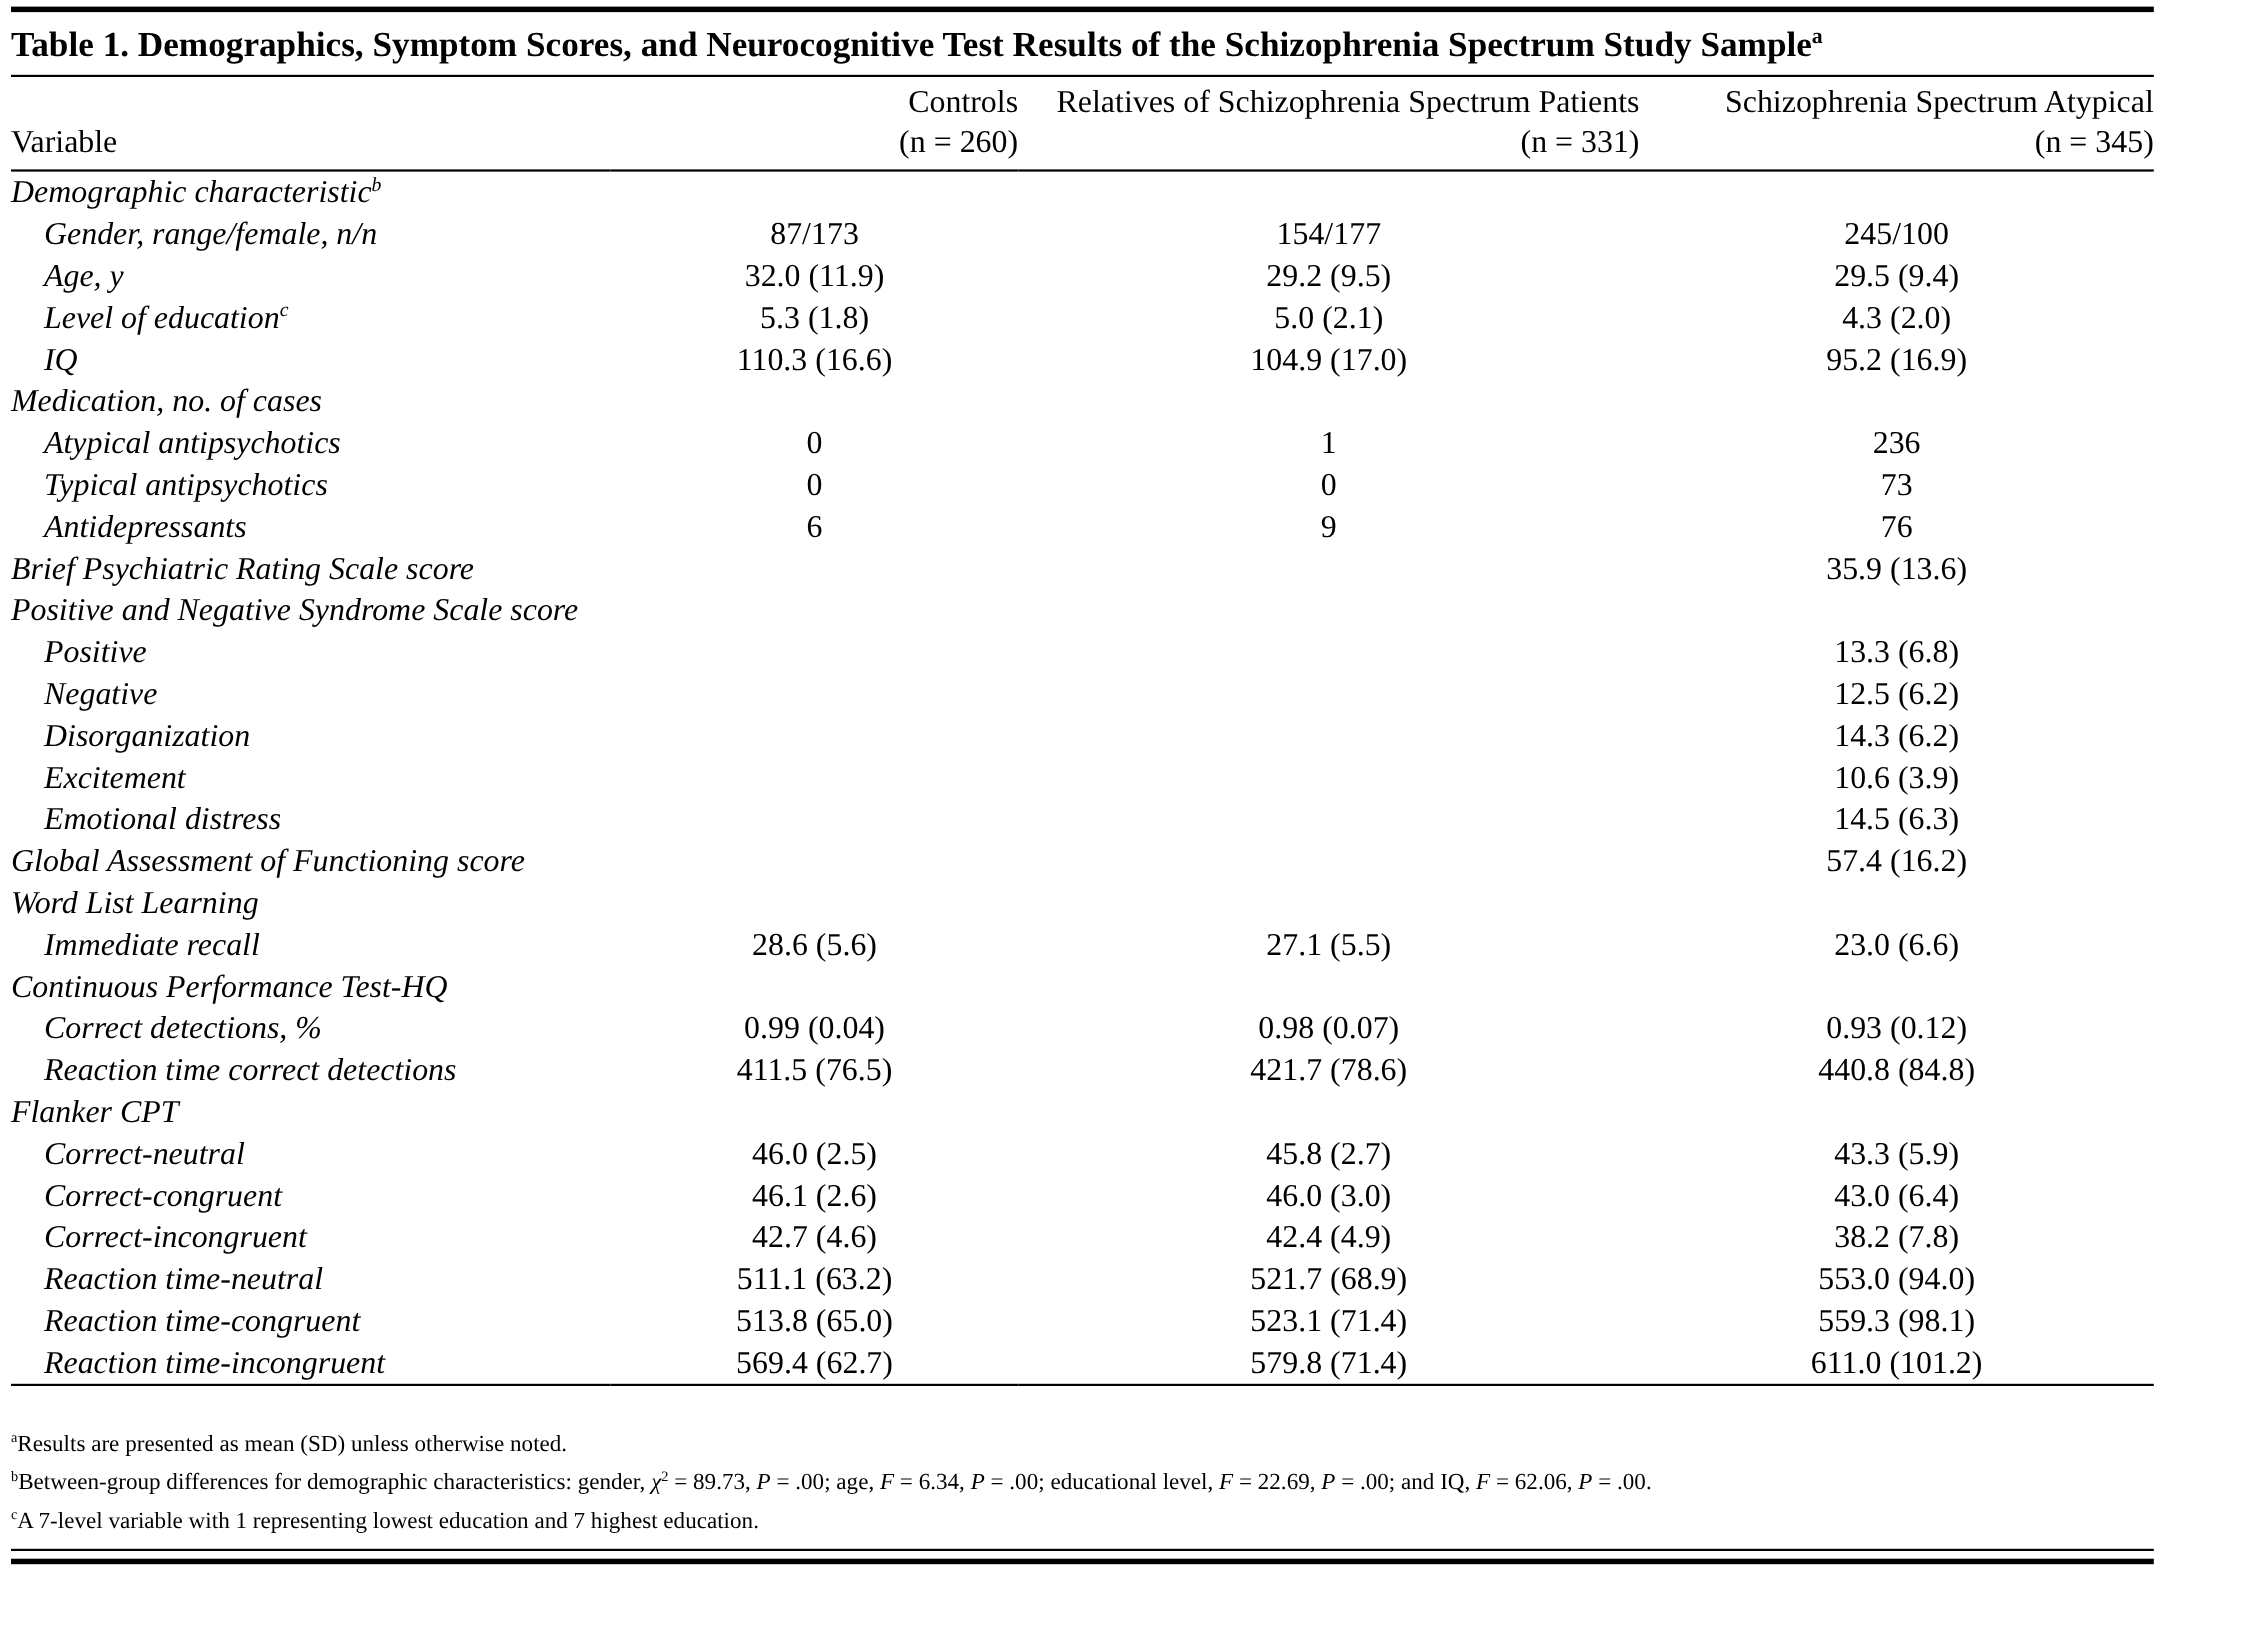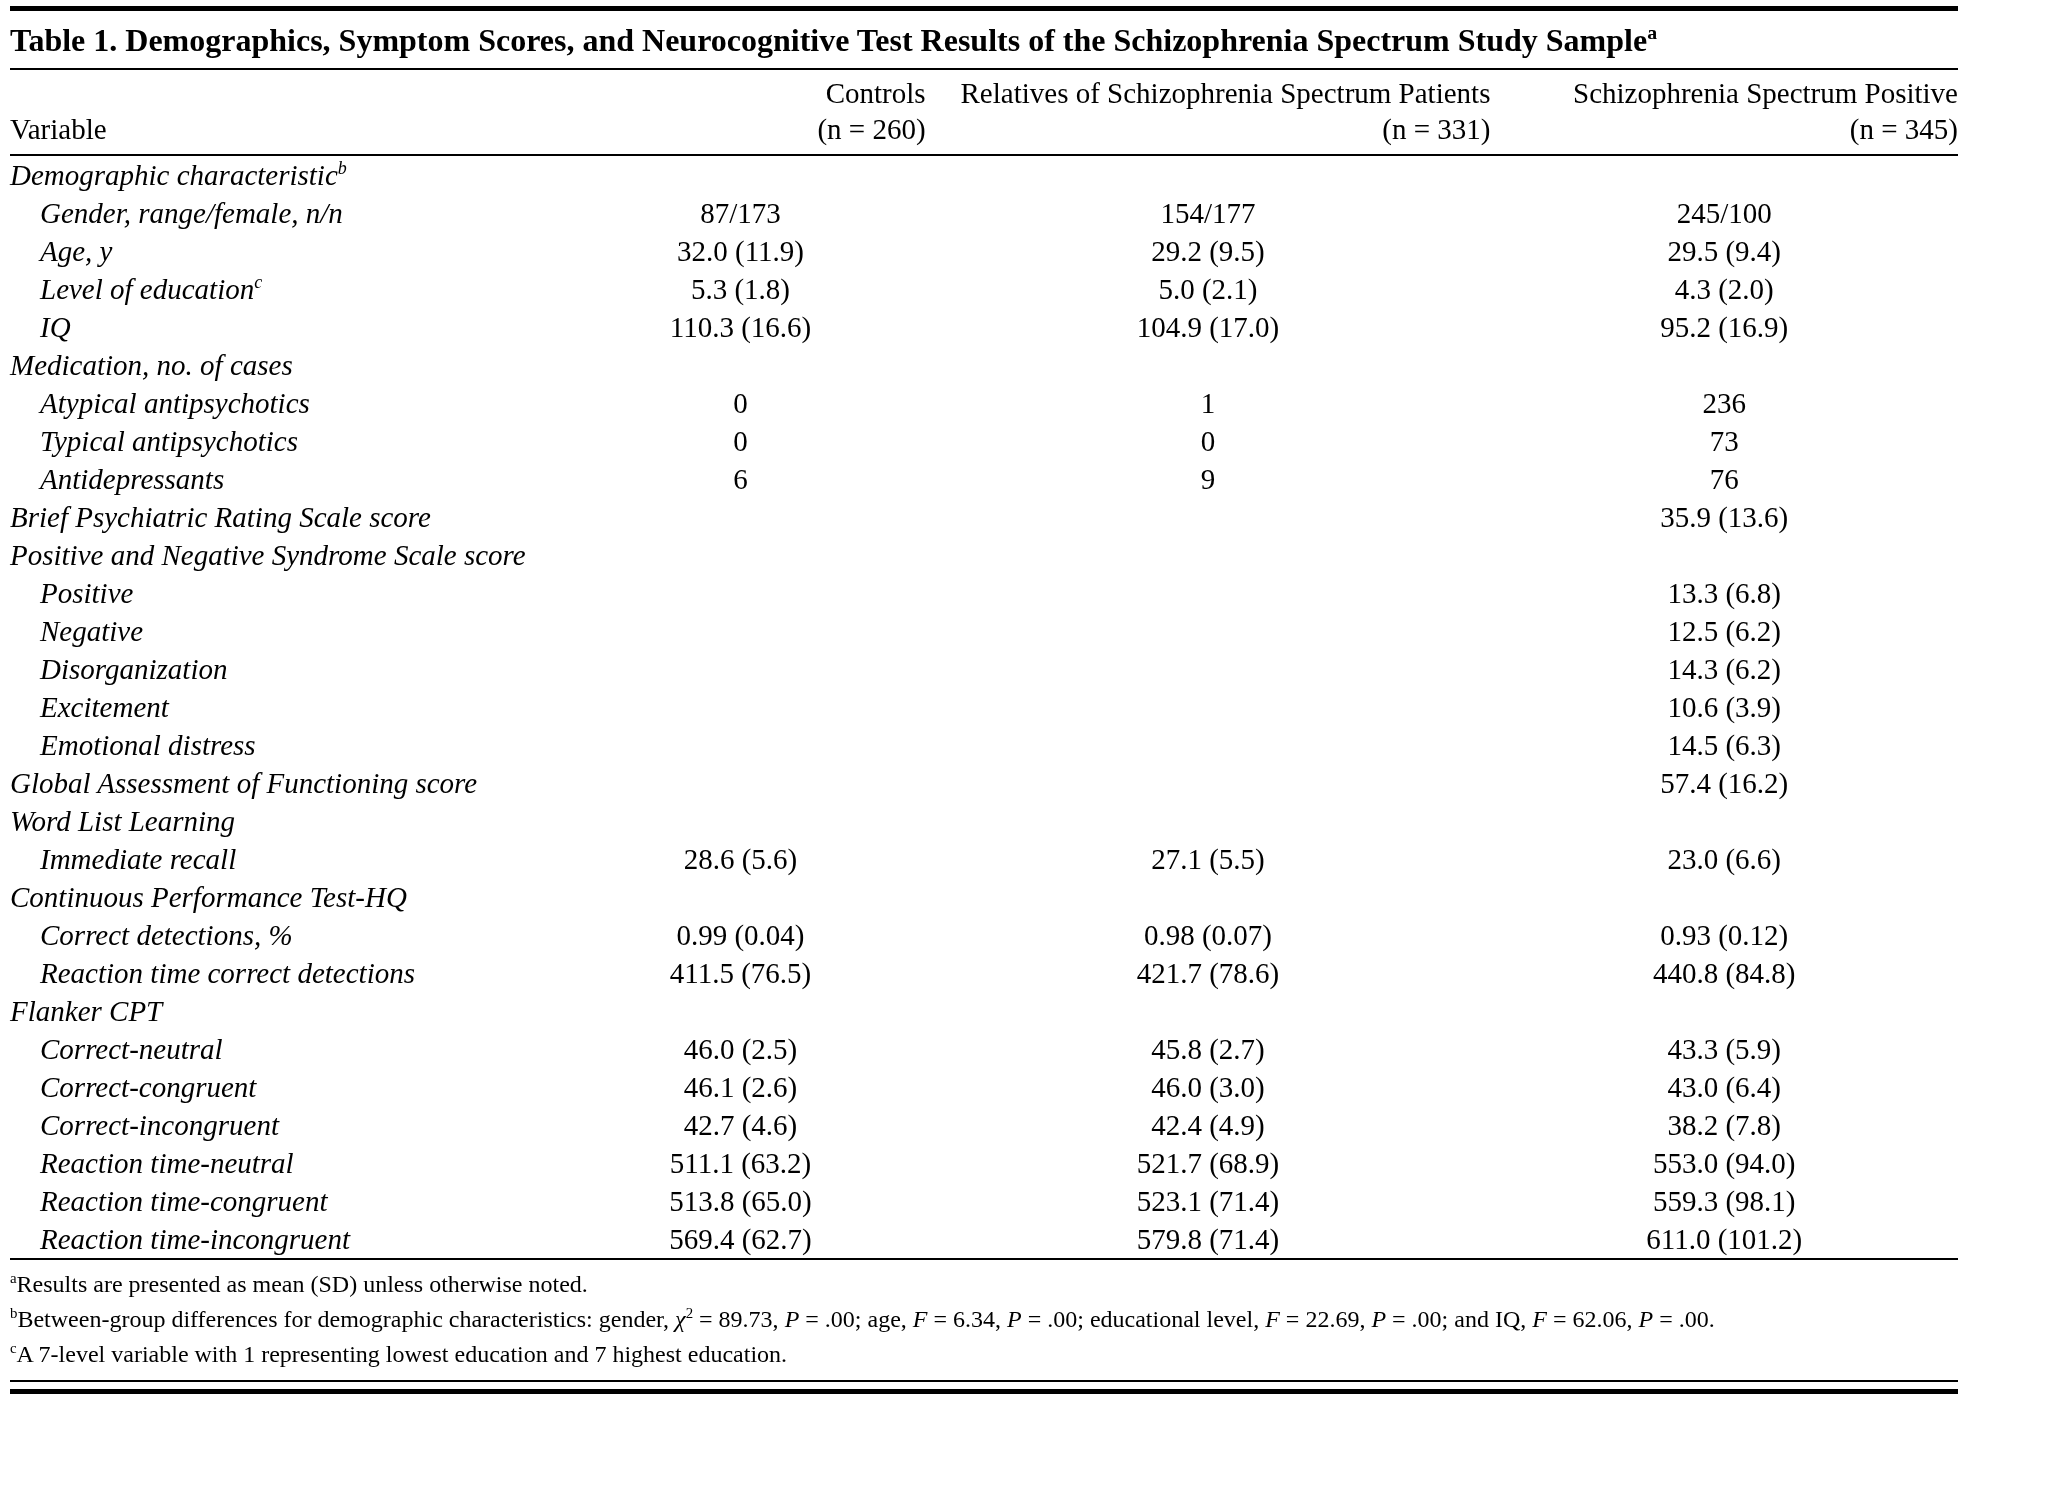--- a/index.html
+++ b/index.html
@@ -58,22 +58,23 @@
     line-height: 38px;
     padding: 0;
     vertical-align: baseline;
     white-space: nowrap;
   }
   td.var { text-align: left; font-style: italic; }
   td.var.indent { padding-left: 30px; }
   td.val { text-align: center; }
   .footnotes {
     padding: 7px 0 4px 0;
-    font-size: 24px;
+    font-size: 21px;
     line-height: 35px;
+    margin-top: 28px;
   }
   .footnote {
     padding-left: 26px;
     text-indent: -26px;
   }
   .footnote i { font-style: italic; }
   .bottom-rule-thin {
     border-top: 2px solid #000;
     margin-top: 4px;
   }
@@ -105,21 +106,21 @@
         </th>
         <th class="col-num">
           <div class="h-line">Controls</div>
           <div class="h-line">(n = 260)</div>
         </th>
         <th class="col-num">
           <div class="h-line">Relatives of Schizophrenia Spectrum Patients</div>
           <div class="h-line">(n = 331)</div>
         </th>
         <th class="col-num">
-          <div class="h-line">Schizophrenia Spectrum Positive</div>
+          <div class="h-line">Schizophrenia Spectrum Atypical</div>
           <div class="h-line">(n = 345)</div>
         </th>
       </tr>
     </thead>
     <tbody id="table-body">
         <tr>
           <td class="var"><span>Demographic characteristic</span><sup>b</sup></td>
           <td class="val"></td>
           <td class="val"></td>
           <td class="val"></td>

